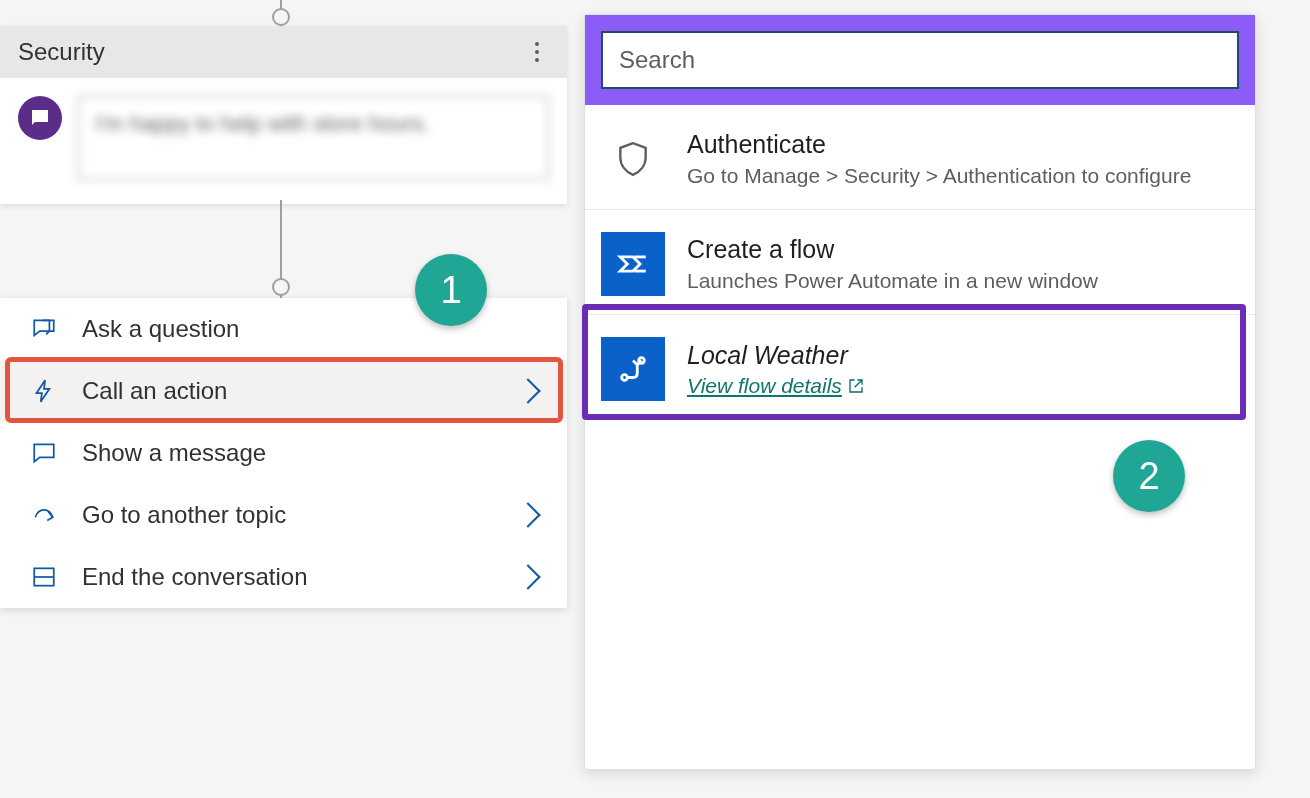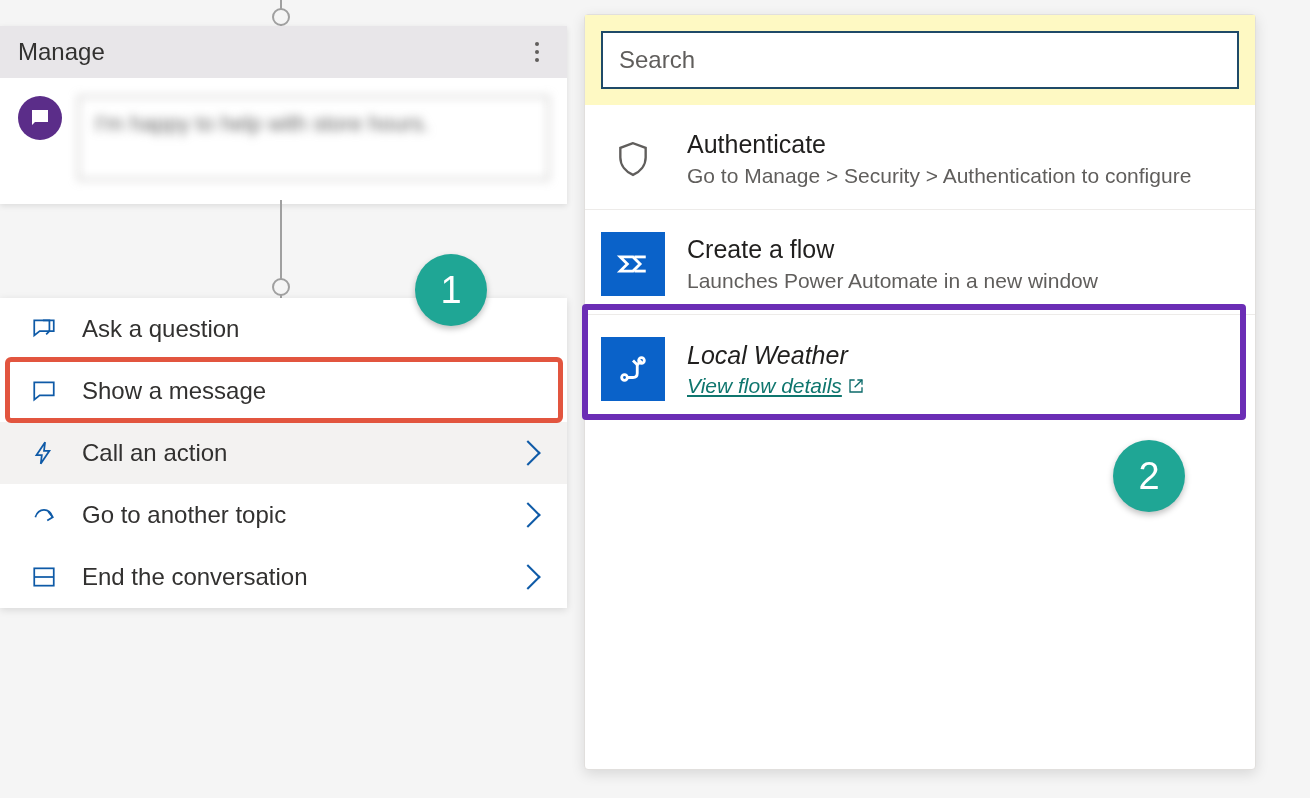--- a/index.html
+++ b/index.html
@@ -138,21 +138,21 @@
     width:672px;
     height:756px;
     background:#fff;
     border:1px solid #e1dfdd;
     border-radius:4px;
     box-shadow:0 4px 14px rgba(0,0,0,0.12);
     display:flex;
     flex-direction:column;
   }
   .search-wrap {
-    background:#fef9c3;
+    background:#8b5cf6;
     padding:16px;
   }
   .search-input {
     width:100%;
     height:58px;
     border:2px solid #1f4a68;
     font-size:24px;
     padding:0 16px;
     outline:none;
   }
@@ -213,21 +213,21 @@
 </head>
 <body>
 
 <div class="left-col">
 
   <div class="connector-line top"></div>
   <div class="connector-dot top"></div>
 
   <div class="message-card">
     <div class="message-header">
-      <span class="message-header-title">Manage</span>
+      <span class="message-header-title">Security</span>
       <div class="kebab">
         <span></span>
           <span></span>
           <span></span>
       </div>
     </div>
     <div class="message-body">
       <div class="chat-icon-badge">
         <svg viewBox="0 0 24 24">
             <path d="M4 4h16v12H7l-3 3V4z"></path>
@@ -245,37 +245,37 @@
     <div class="node-menu-item">
       <span class="mi-icon">
         <svg viewBox="0 0 24 24">
             <path d="M3 4h14v10H8l-5 4V4z"></path>
             <path d="M11 4h10v10h-4l-3 3"></path>
           </svg>
       </span>
       <span>Ask a question</span>
     </div>
 
-    <div class="node-menu-item">
-      <span class="mi-icon">
-        <svg viewBox="0 0 24 24">
-            <path d="M3 4h18v12H8l-5 4V4z"></path>
-          </svg>
-      </span>
-      <span>Show a message</span>
-    </div>
-
     <div class="node-menu-item highlighted">
       <span class="mi-icon">
         <svg viewBox="0 0 24 24">
             <path d="M13 2 5 14h5l-1 8 8-12h-5l1-8z"></path>
           </svg>
       </span>
       <span>Call an action</span>
       <span class="chev"></span>
+    </div>
+
+    <div class="node-menu-item">
+      <span class="mi-icon">
+        <svg viewBox="0 0 24 24">
+            <path d="M3 4h18v12H8l-5 4V4z"></path>
+          </svg>
+      </span>
+      <span>Show a message</span>
     </div>
 
     <div class="node-menu-item">
       <span class="mi-icon">
         <svg viewBox="0 0 24 24">
             <path d="M4 14c3-9 13-9 16 0"></path>
             <path d="m16 9 4 5-5 3" fill="none"></path>
           </svg>
       </span>
       <span>Go to another topic</span>

